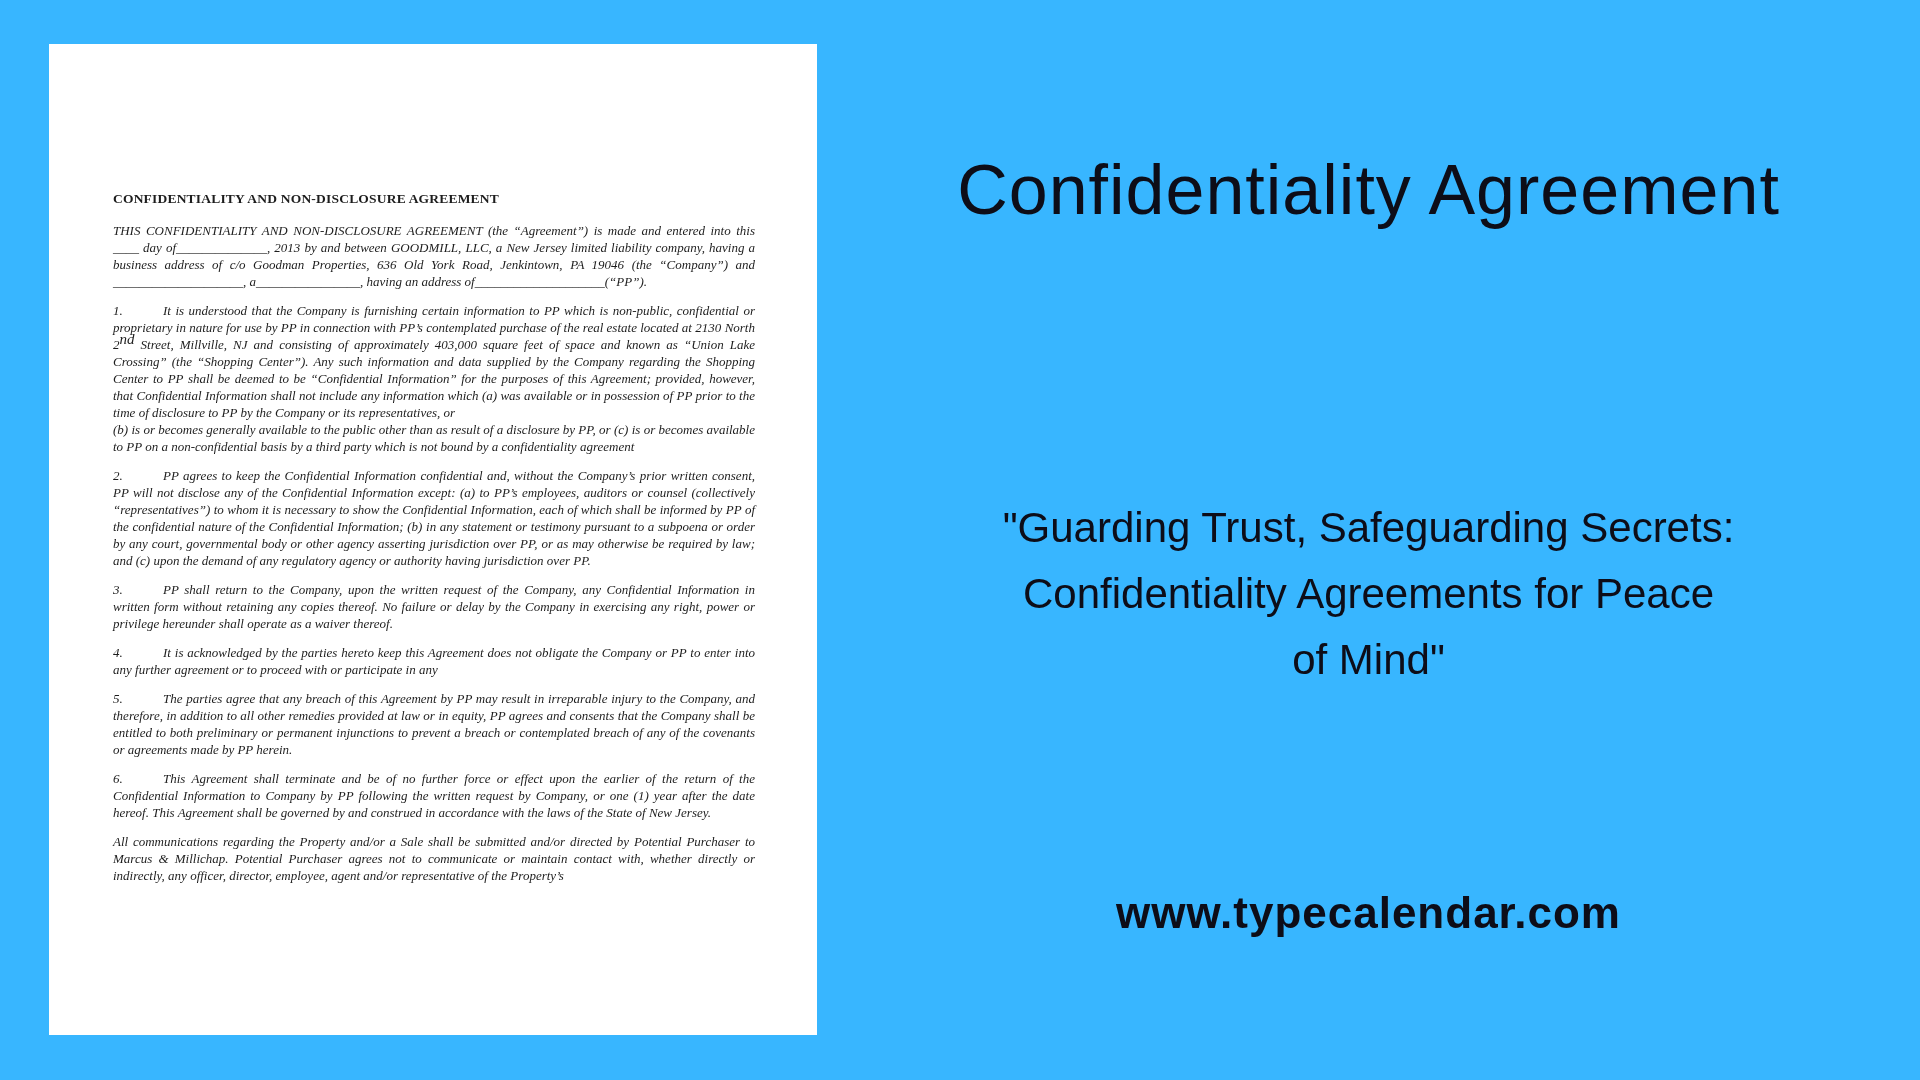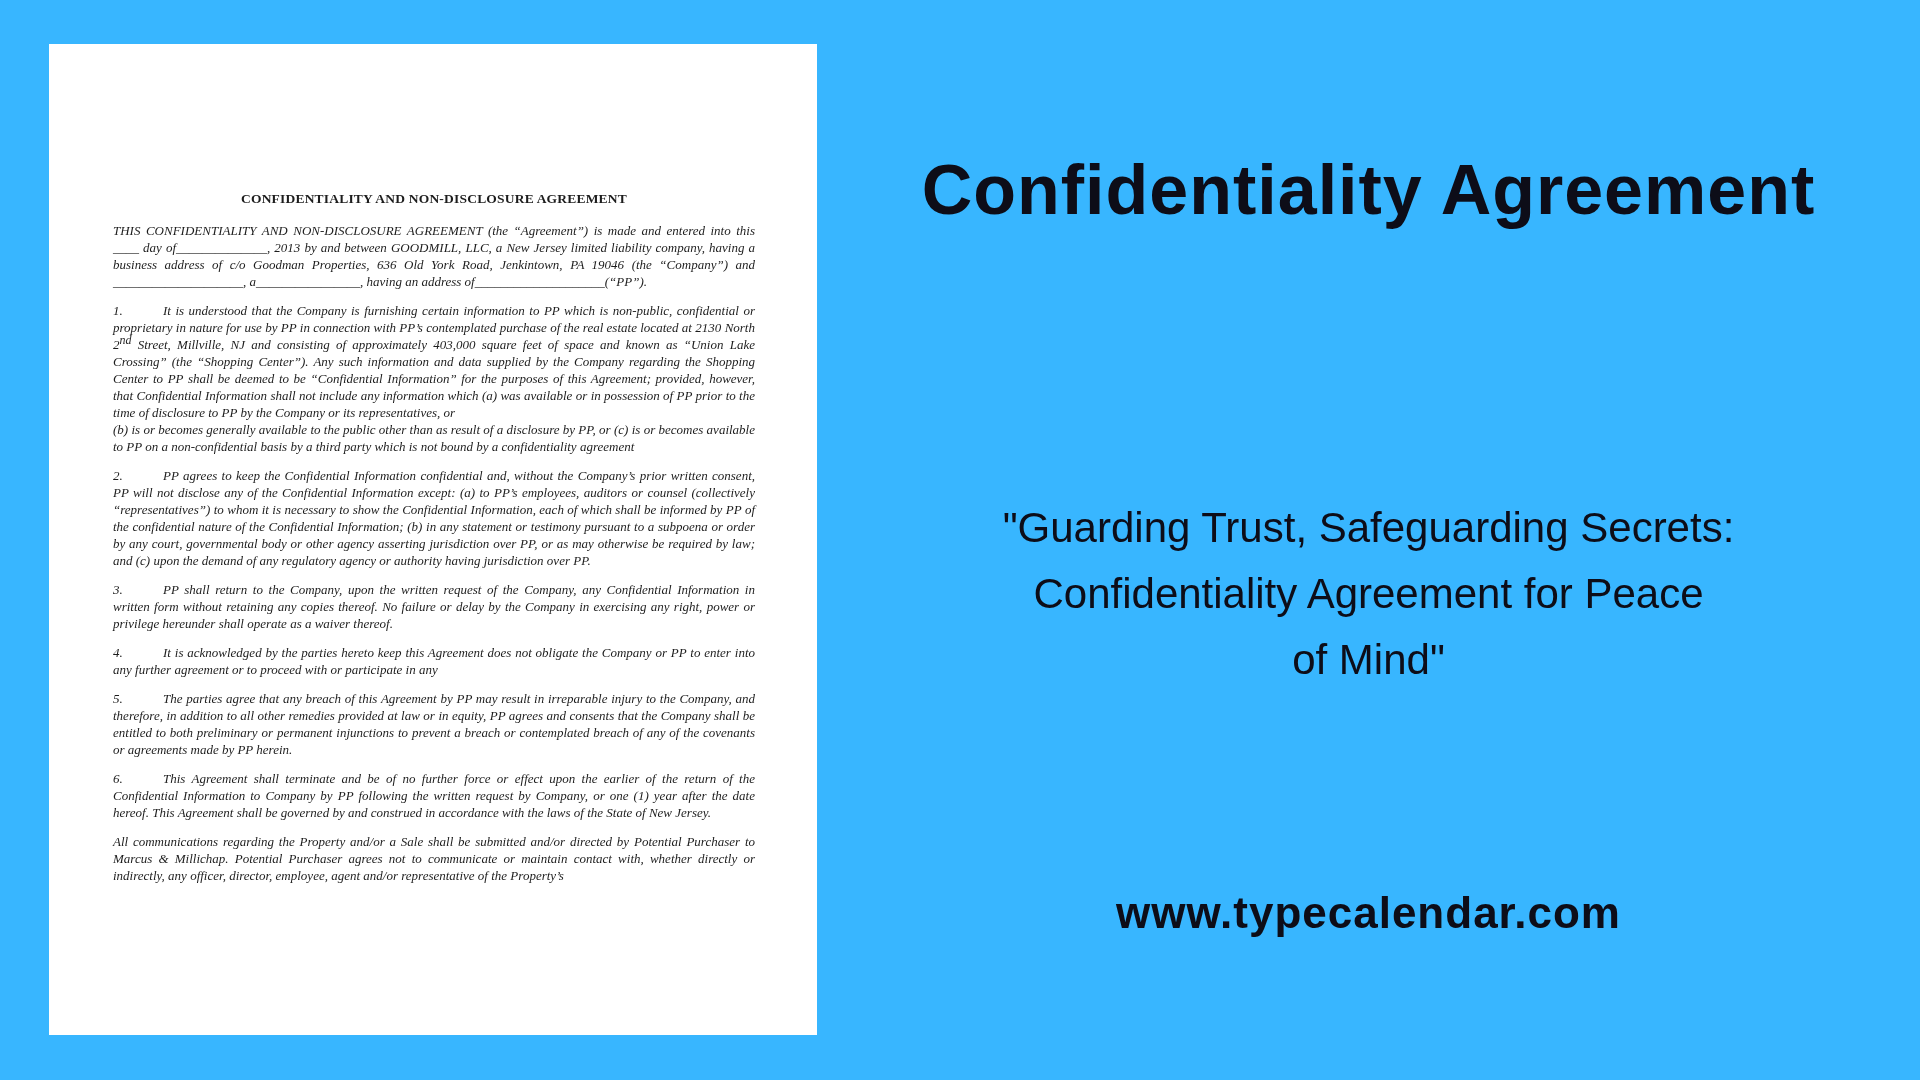--- a/index.html
+++ b/index.html
@@ -16,50 +16,49 @@
     left: 49px; top: 44px;
     width: 768px; height: 991px;
     background: #ffffff;
     padding: 146px 62px 0 64px;
     font-family: "Liberation Serif", "DejaVu Serif", serif;
     color: #1d1d1d;
     font-size: 13px;
     line-height: 17px;
   }
   .doc-title {
-    text-align: center;
     font-weight: bold;
     font-size: 13.5px;
     letter-spacing: 0.2px;
     margin-bottom: 15px;
   }
   .para {
     text-align: justify;
     margin-bottom: 12px;
     font-style: italic;
   }
   .num { display: inline-block; width: 50px; }
   .block { display: block; }
   .gap-before-7 { margin-bottom: 12px; }
-  sup { font-size: 12px; line-height: 0; margin-top: 44px; }
+  sup { font-size: 15px; line-height: 0; margin-top: 44px; }
   
   .right-panel {
     position: absolute;
     left: 817px; top: 0;
     width: 1103px; height: 1080px;
     color: #0d0d18;
     text-align: center;
   }
   .poster-title {
     position: absolute;
     top: 150px; left: 0; width: 100%;
     font-size: 70px;
     line-height: 80px;
     letter-spacing: 1px;
-    font-weight: 700;
+    font-weight: 400;
     white-space: nowrap;
   }
   .quote {
     position: absolute;
     top: 495px; left: 30px; right: 30px;
     font-size: 42px;
     line-height: 66px;
     font-weight: 400;
   }
   .website {
@@ -108,19 +107,19 @@
   <p class="para">All communications regarding the Property and/or a Sale shall be submitted and/or directed by Potential Purchaser to Marcus &amp; Millichap. Potential Purchaser agrees not to communicate or maintain contact with, whether directly or indirectly, any officer, director, employee, agent and/or representative of the Property’s</p>
 
 </div>
 
 <div class="right-panel">
 
   <div class="poster-title">Confidentiality Agreement</div>
 
   <div class="quote">
     <div>"Guarding Trust, Safeguarding Secrets:</div>
-    <div>Confidentiality Agreement for Peace</div>
+    <div>Confidentiality Agreements for Peace</div>
     <div>of Mind"</div>
   </div>
 
   <div class="website">www.typecalendar.com</div>
 
 </div>
 
 </body></html>

